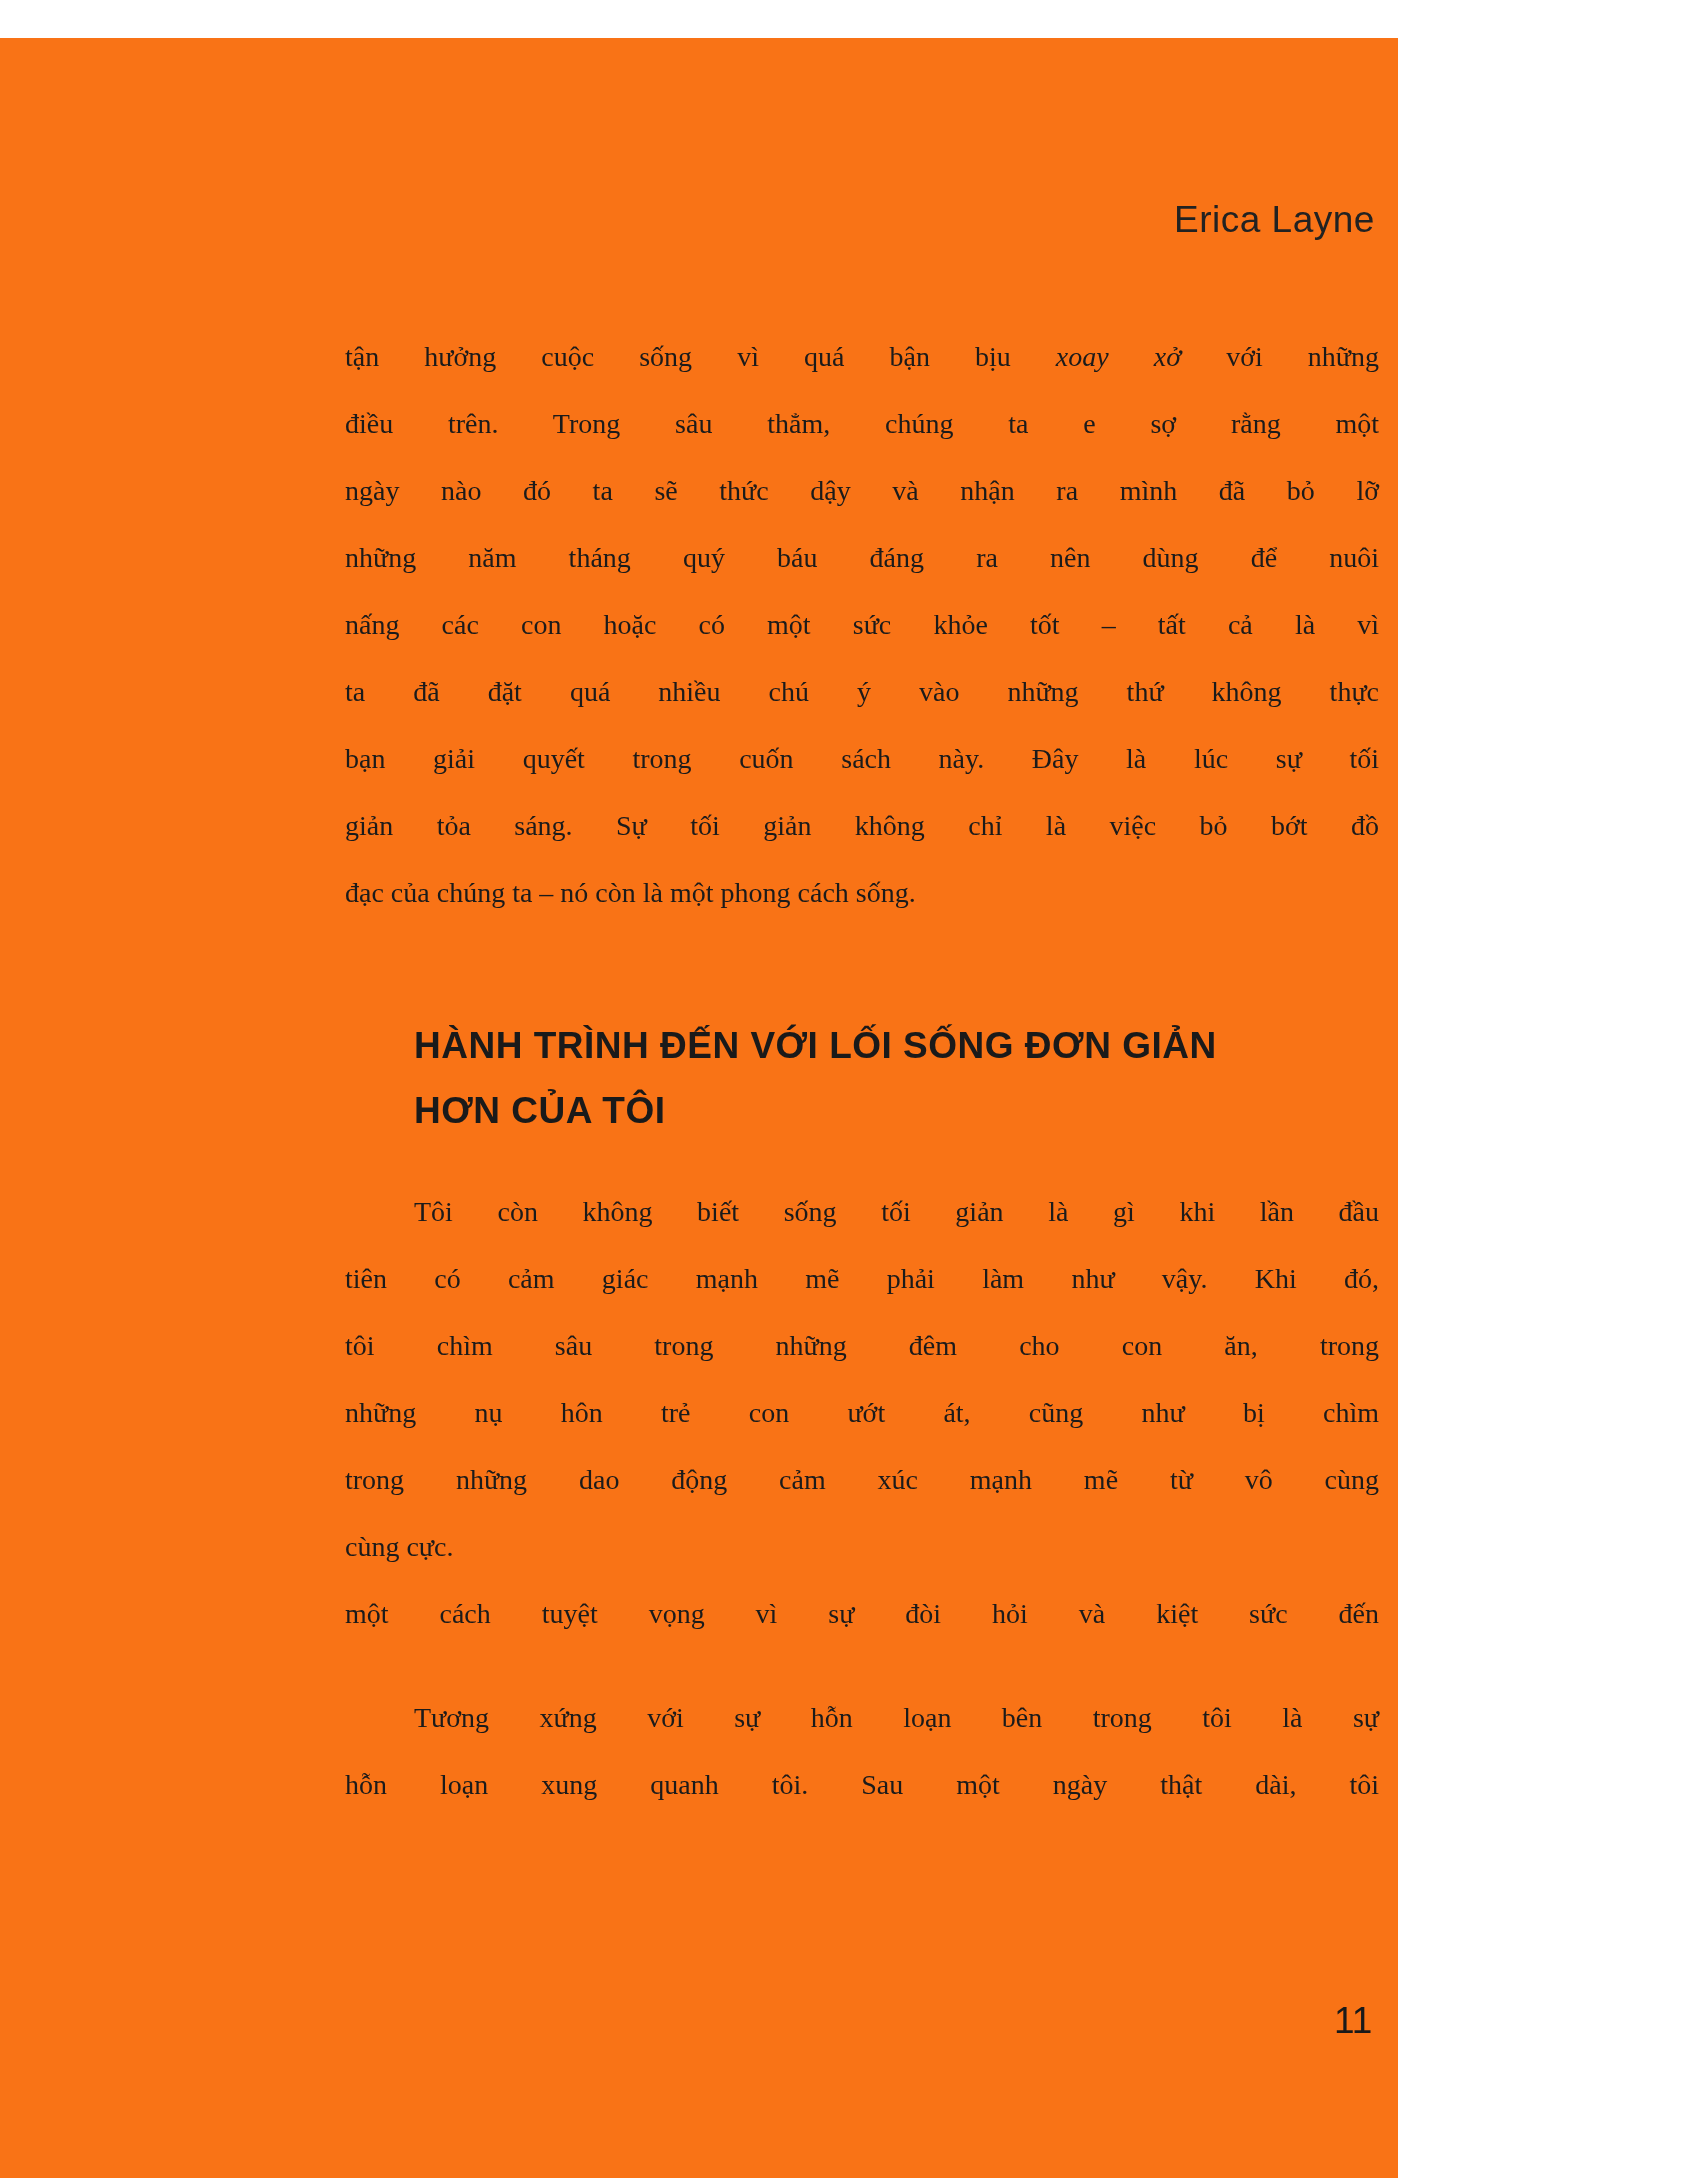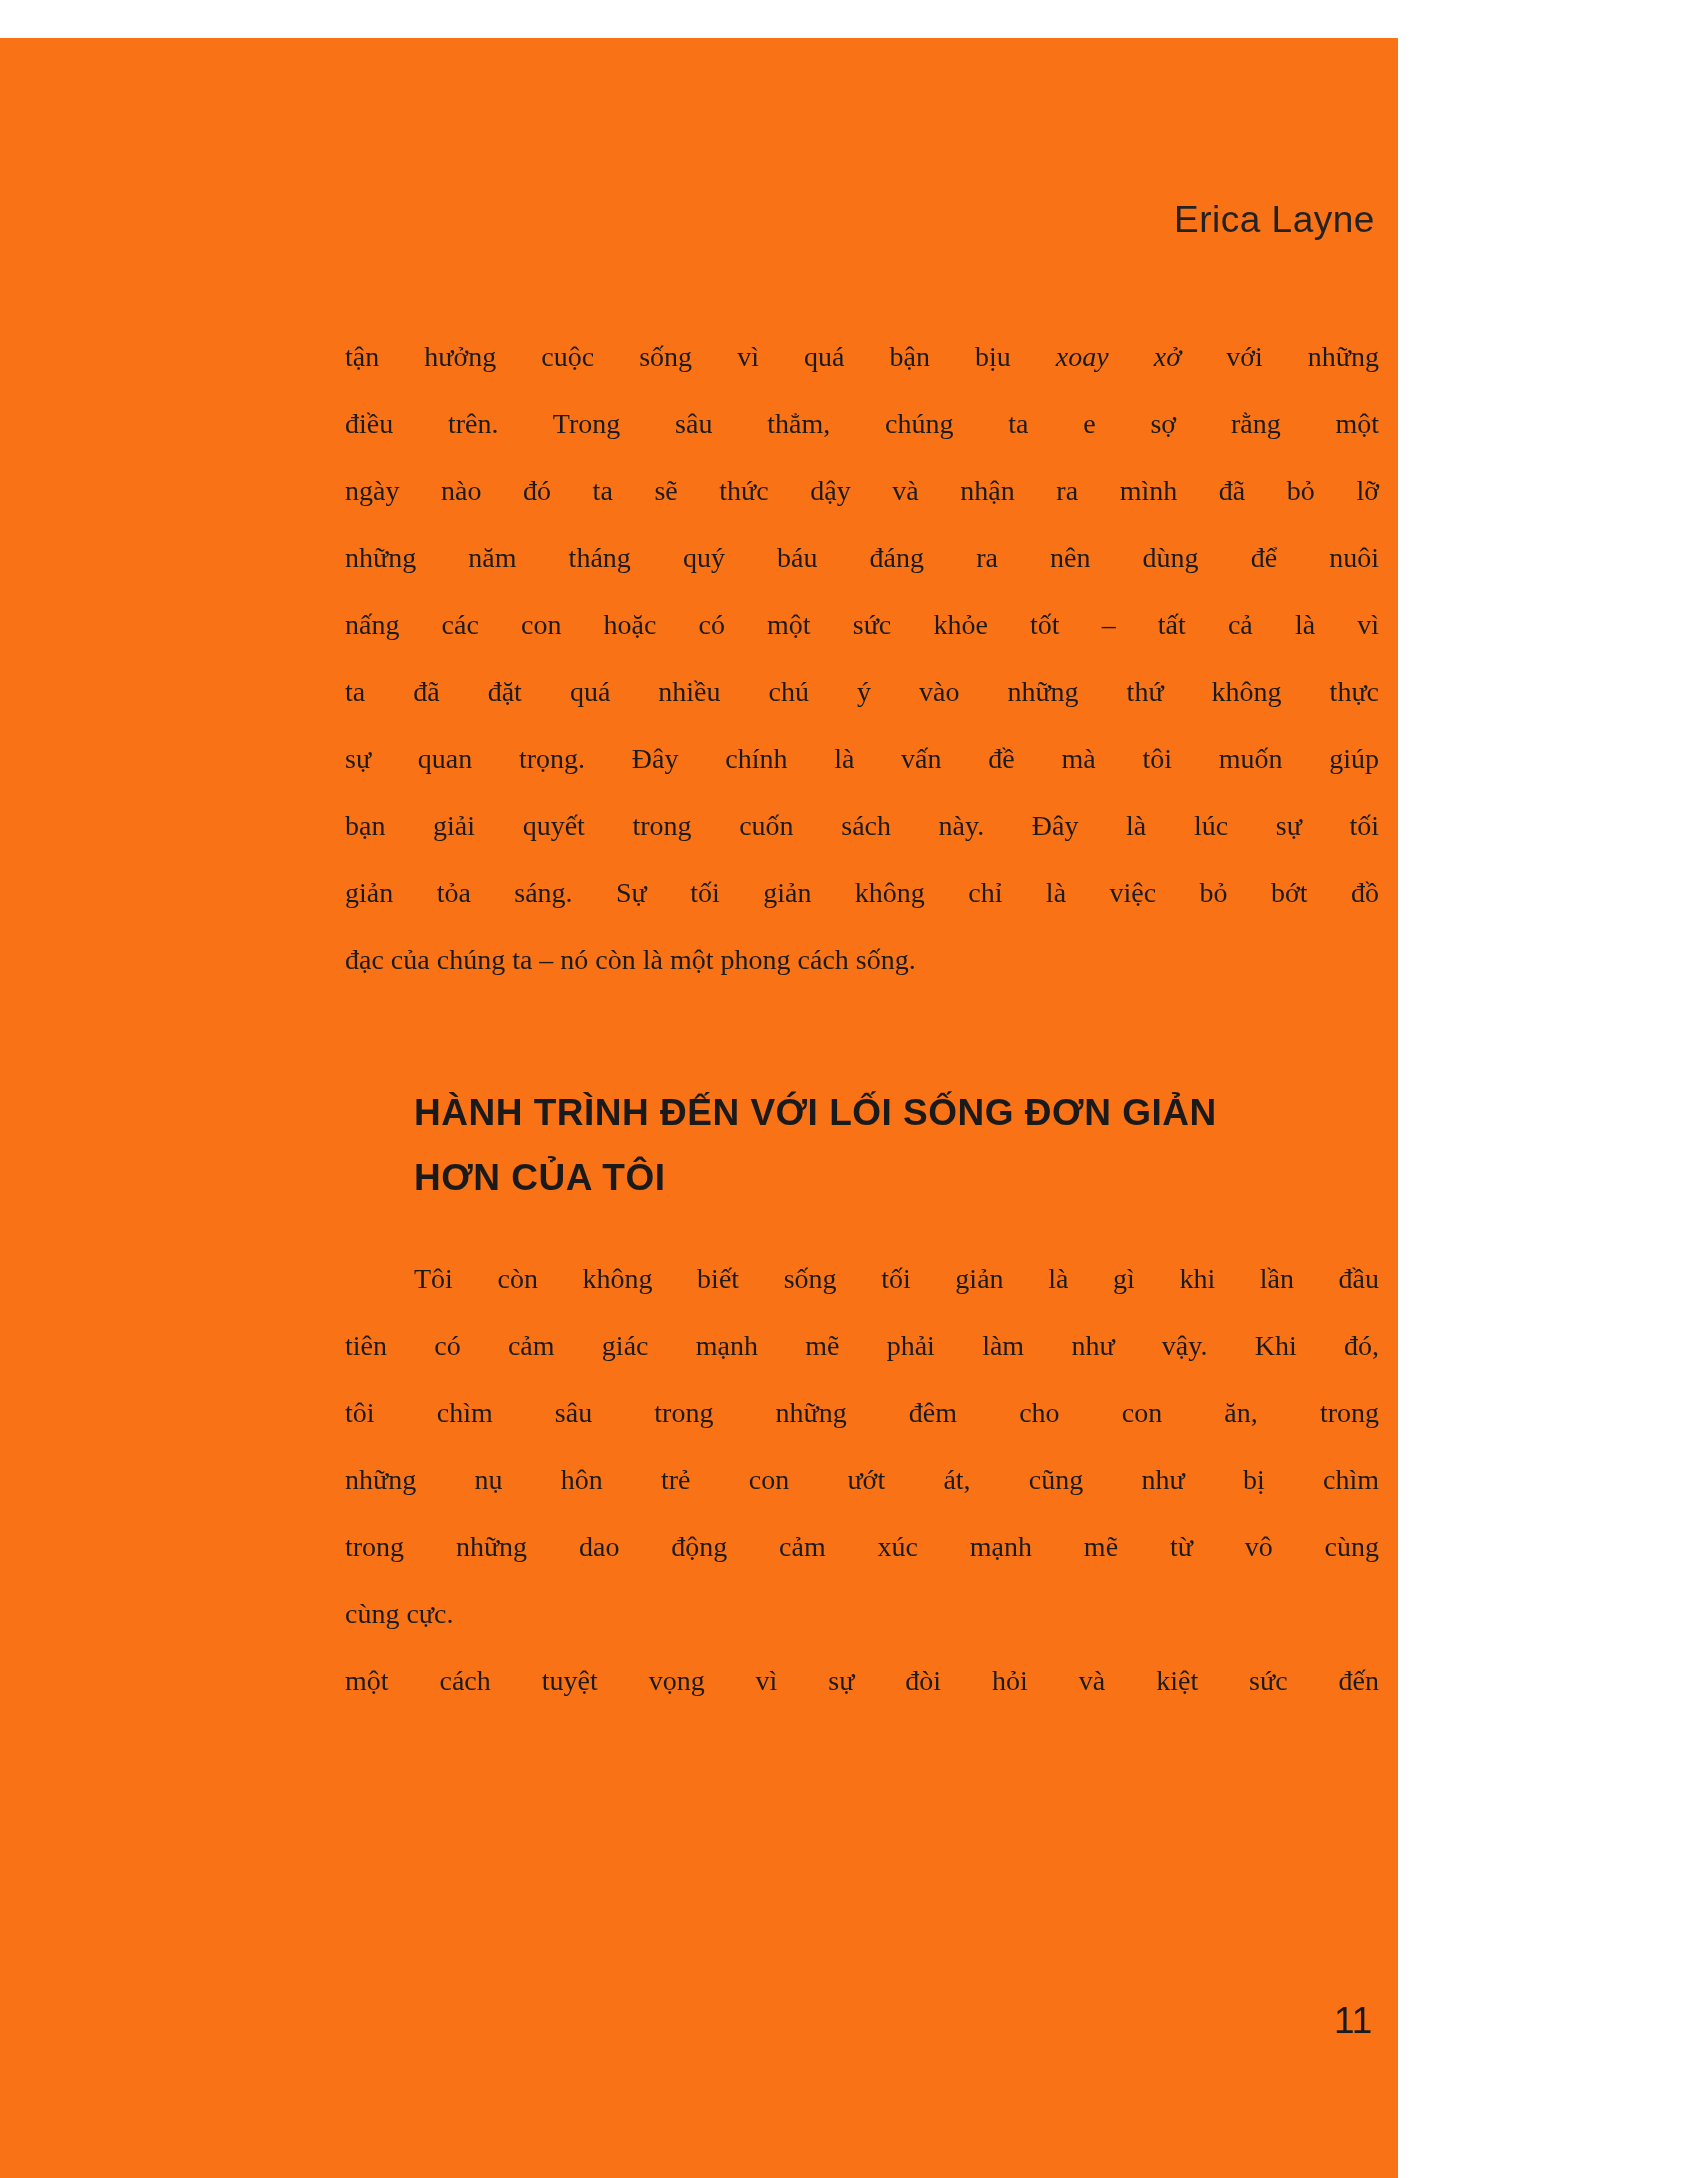--- a/index.html
+++ b/index.html
@@ -74,40 +74,43 @@
 
   <main class="content">
 
     <section>
       <div class="bline"><span>tận hưởng cuộc sống vì quá bận bịu</span> <span class="it">xoay xở</span> <span>với những</span></div>
       <div class="bline">điều trên. Trong sâu thẳm, chúng ta e sợ rằng một</div>
       <div class="bline">ngày nào đó ta sẽ thức dậy và nhận ra mình đã bỏ lỡ</div>
       <div class="bline">những năm tháng quý báu đáng ra nên dùng để nuôi</div>
       <div class="bline">nấng các con hoặc có một sức khỏe tốt – tất cả là vì</div>
       <div class="bline">ta đã đặt quá nhiều chú ý vào những thứ không thực</div>
-      <div class="bline">sự quan trọng. Đây chính là vấn đề mà tôi muốn giúp</div>
       <div class="bline">bạn giải quyết trong cuốn sách này. Đây là lúc sự tối</div>
       <div class="bline">giản tỏa sáng. Sự tối giản không chỉ là việc bỏ bớt đồ</div>
       <div class="bline natural">đạc của chúng ta – nó còn là một phong cách sống.</div>
     </section>
 
     <header class="section-heading">
       <div>HÀNH TRÌNH ĐẾN VỚI LỐI SỐNG ĐƠN GIẢN</div>
       <div>HƠN CỦA TÔI</div>
     </header>
 
     <section class="para-2">
       <div class="bline indent">Tôi còn không biết sống tối giản là gì khi lần đầu</div>
       <div class="bline">tiên có cảm giác mạnh mẽ phải làm như vậy. Khi đó,</div>
       <div class="bline">tôi chìm sâu trong những đêm cho con ăn, trong</div>
       <div class="bline">những nụ hôn trẻ con ướt át, cũng như bị chìm</div>
       <div class="bline">trong những dao động cảm xúc mạnh mẽ từ vô cùng</div>
       <div class="bline natural">cùng cực.</div>
       <div class="bline">một cách tuyệt vọng vì sự đòi hỏi và kiệt sức đến</div>
     </section>
 
+    <section class="para-3">
+      <div class="bline indent">Tương xứng với sự hỗn loạn bên trong tôi là sự</div>
+      <div class="bline">hỗn loạn xung quanh tôi. Sau một ngày thật dài, tôi</div>
+    </section>
 
   </main>
 
   <div class="page-number">11</div>
 
 </div>
 
 
 </body></html>

